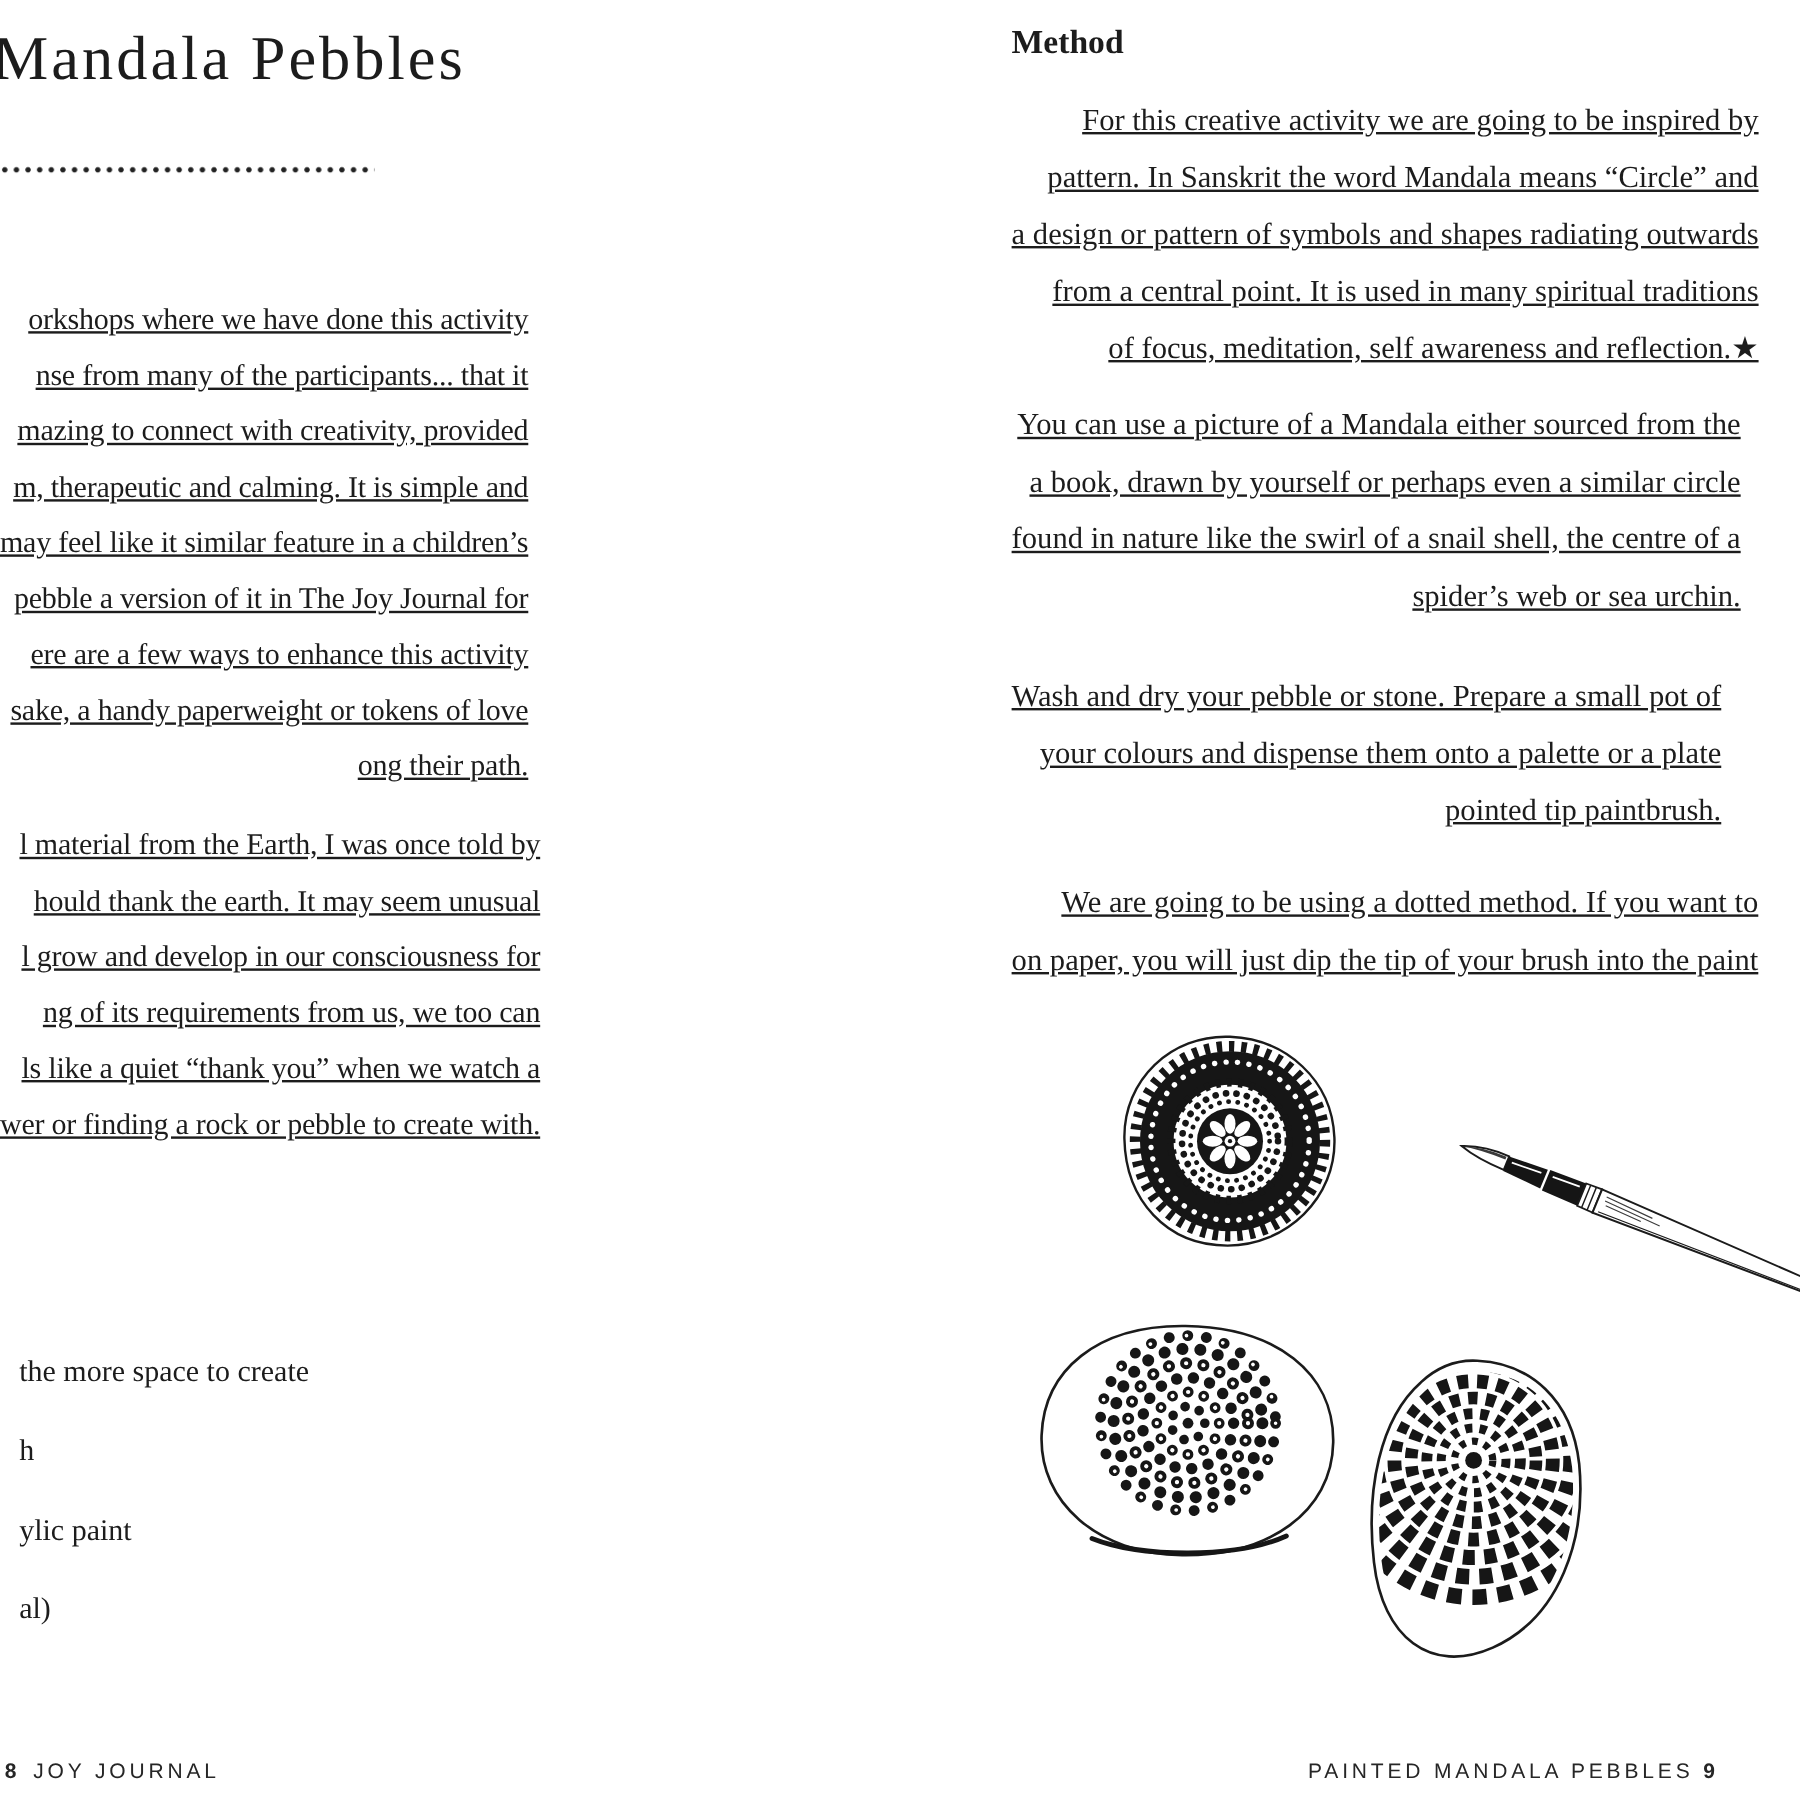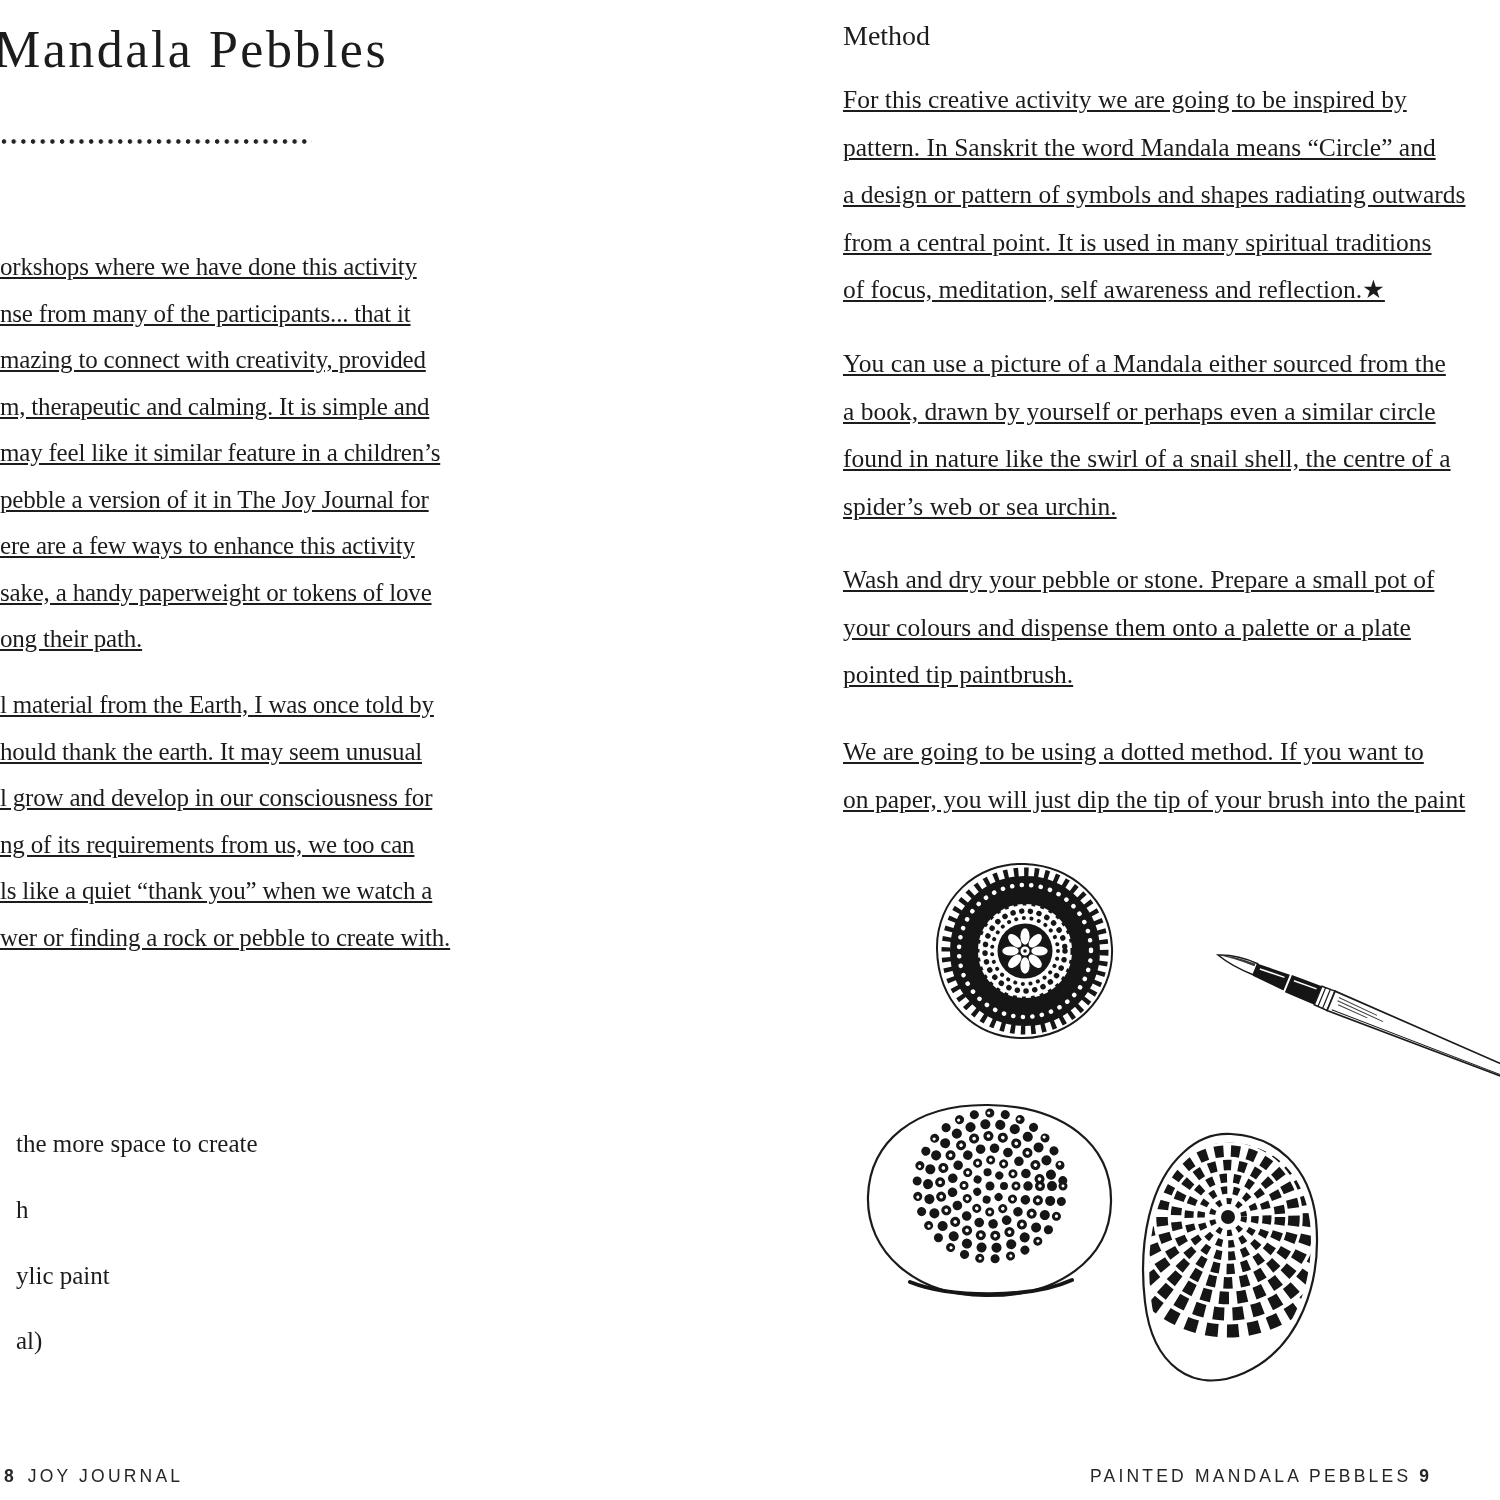--- a/index.html
+++ b/index.html
@@ -1,30 +1,30 @@
 <!DOCTYPE html>
 <html><head>
 <meta charset="utf-8">
 <style>
   html,body{margin:0;padding:0;background:#ffffff;}
   #screen{position:relative;width:1500px;height:1500px;overflow:hidden;background:#ffffff;
-          color:#1c1c1c;font-family:"Liberation Serif", serif;}
+          color:#1c1c1c;font-family:"Liberation Serif", serif;text-align:right;}
   
   .page-title{position:absolute;left:-6px;top:20px;margin:0;font-size:52px;font-weight:400;
               letter-spacing:2.5px;white-space:nowrap;}
   .ornament{position:absolute;left:0;top:137px;width:312px;height:10px;
             background-image:radial-gradient(circle at 4px 4.5px,#222 1.9px,rgba(0,0,0,0) 2.6px);
             background-size:9.7px 9px;background-repeat:repeat-x;}
   .para{position:absolute;text-decoration:underline;}
   .text-line{white-space:nowrap;}
   .left-col{left:0;}
   .left-col .text-line{height:46.5px;line-height:46.5px;font-size:25px;letter-spacing:-0.2px;}
   .frag{position:absolute;left:16px;font-size:25px;white-space:nowrap;}
   
-  .method-heading{position:absolute;left:843px;top:20px;margin:0;font-size:28px;font-weight:400;}
+  .method-heading{position:absolute;left:843px;top:20px;margin:0;font-size:28px;font-weight:700;}
   .right-col{left:843px;}
   .right-col .text-line{height:47.5px;line-height:47.5px;font-size:25.5px;}
   
   .footer{position:absolute;top:1466px;font-family:"Liberation Sans", sans-serif;font-size:17.5px;
           letter-spacing:3.2px;color:#262626;white-space:nowrap;display:flex;align-items:baseline;}
   .footer-left{left:4px;gap:14px;}
   .footer-right{left:1090px;gap:8px;}
   .pnum{font-weight:700;letter-spacing:0;}
   
   .illo{position:absolute;left:820px;top:850px;}
@@ -73,21 +73,21 @@
   <section>
     <h2 class="method-heading">Method</h2>
 
     <div class="para right-col" style="top:76px">
         <div class="text-line">For this creative activity we are going to be inspired by</div>
         <div class="text-line">pattern. In Sanskrit the word Mandala means “Circle” and</div>
         <div class="text-line">a design or pattern of symbols and shapes radiating outwards</div>
         <div class="text-line">from a central point. It is used in many spiritual traditions</div>
         <div class="text-line">of focus, meditation, self awareness and reflection.★</div>
       </div>
-    <div class="para right-col" style="top:340px">
+    <div class="para right-col" style="top:330px">
         <div class="text-line">You can use a picture of a Mandala either sourced from the</div>
         <div class="text-line">a book, drawn by yourself or perhaps even a similar circle</div>
         <div class="text-line">found in nature like the swirl of a snail shell, the centre of a</div>
         <div class="text-line">spider’s web or sea urchin.</div>
       </div>
     <div class="para right-col" style="top:556px">
         <div class="text-line">Wash and dry your pebble or stone. Prepare a small pot of</div>
         <div class="text-line">your colours and dispense them onto a palette or a plate</div>
         <div class="text-line">pointed tip paintbrush.</div>
       </div>

